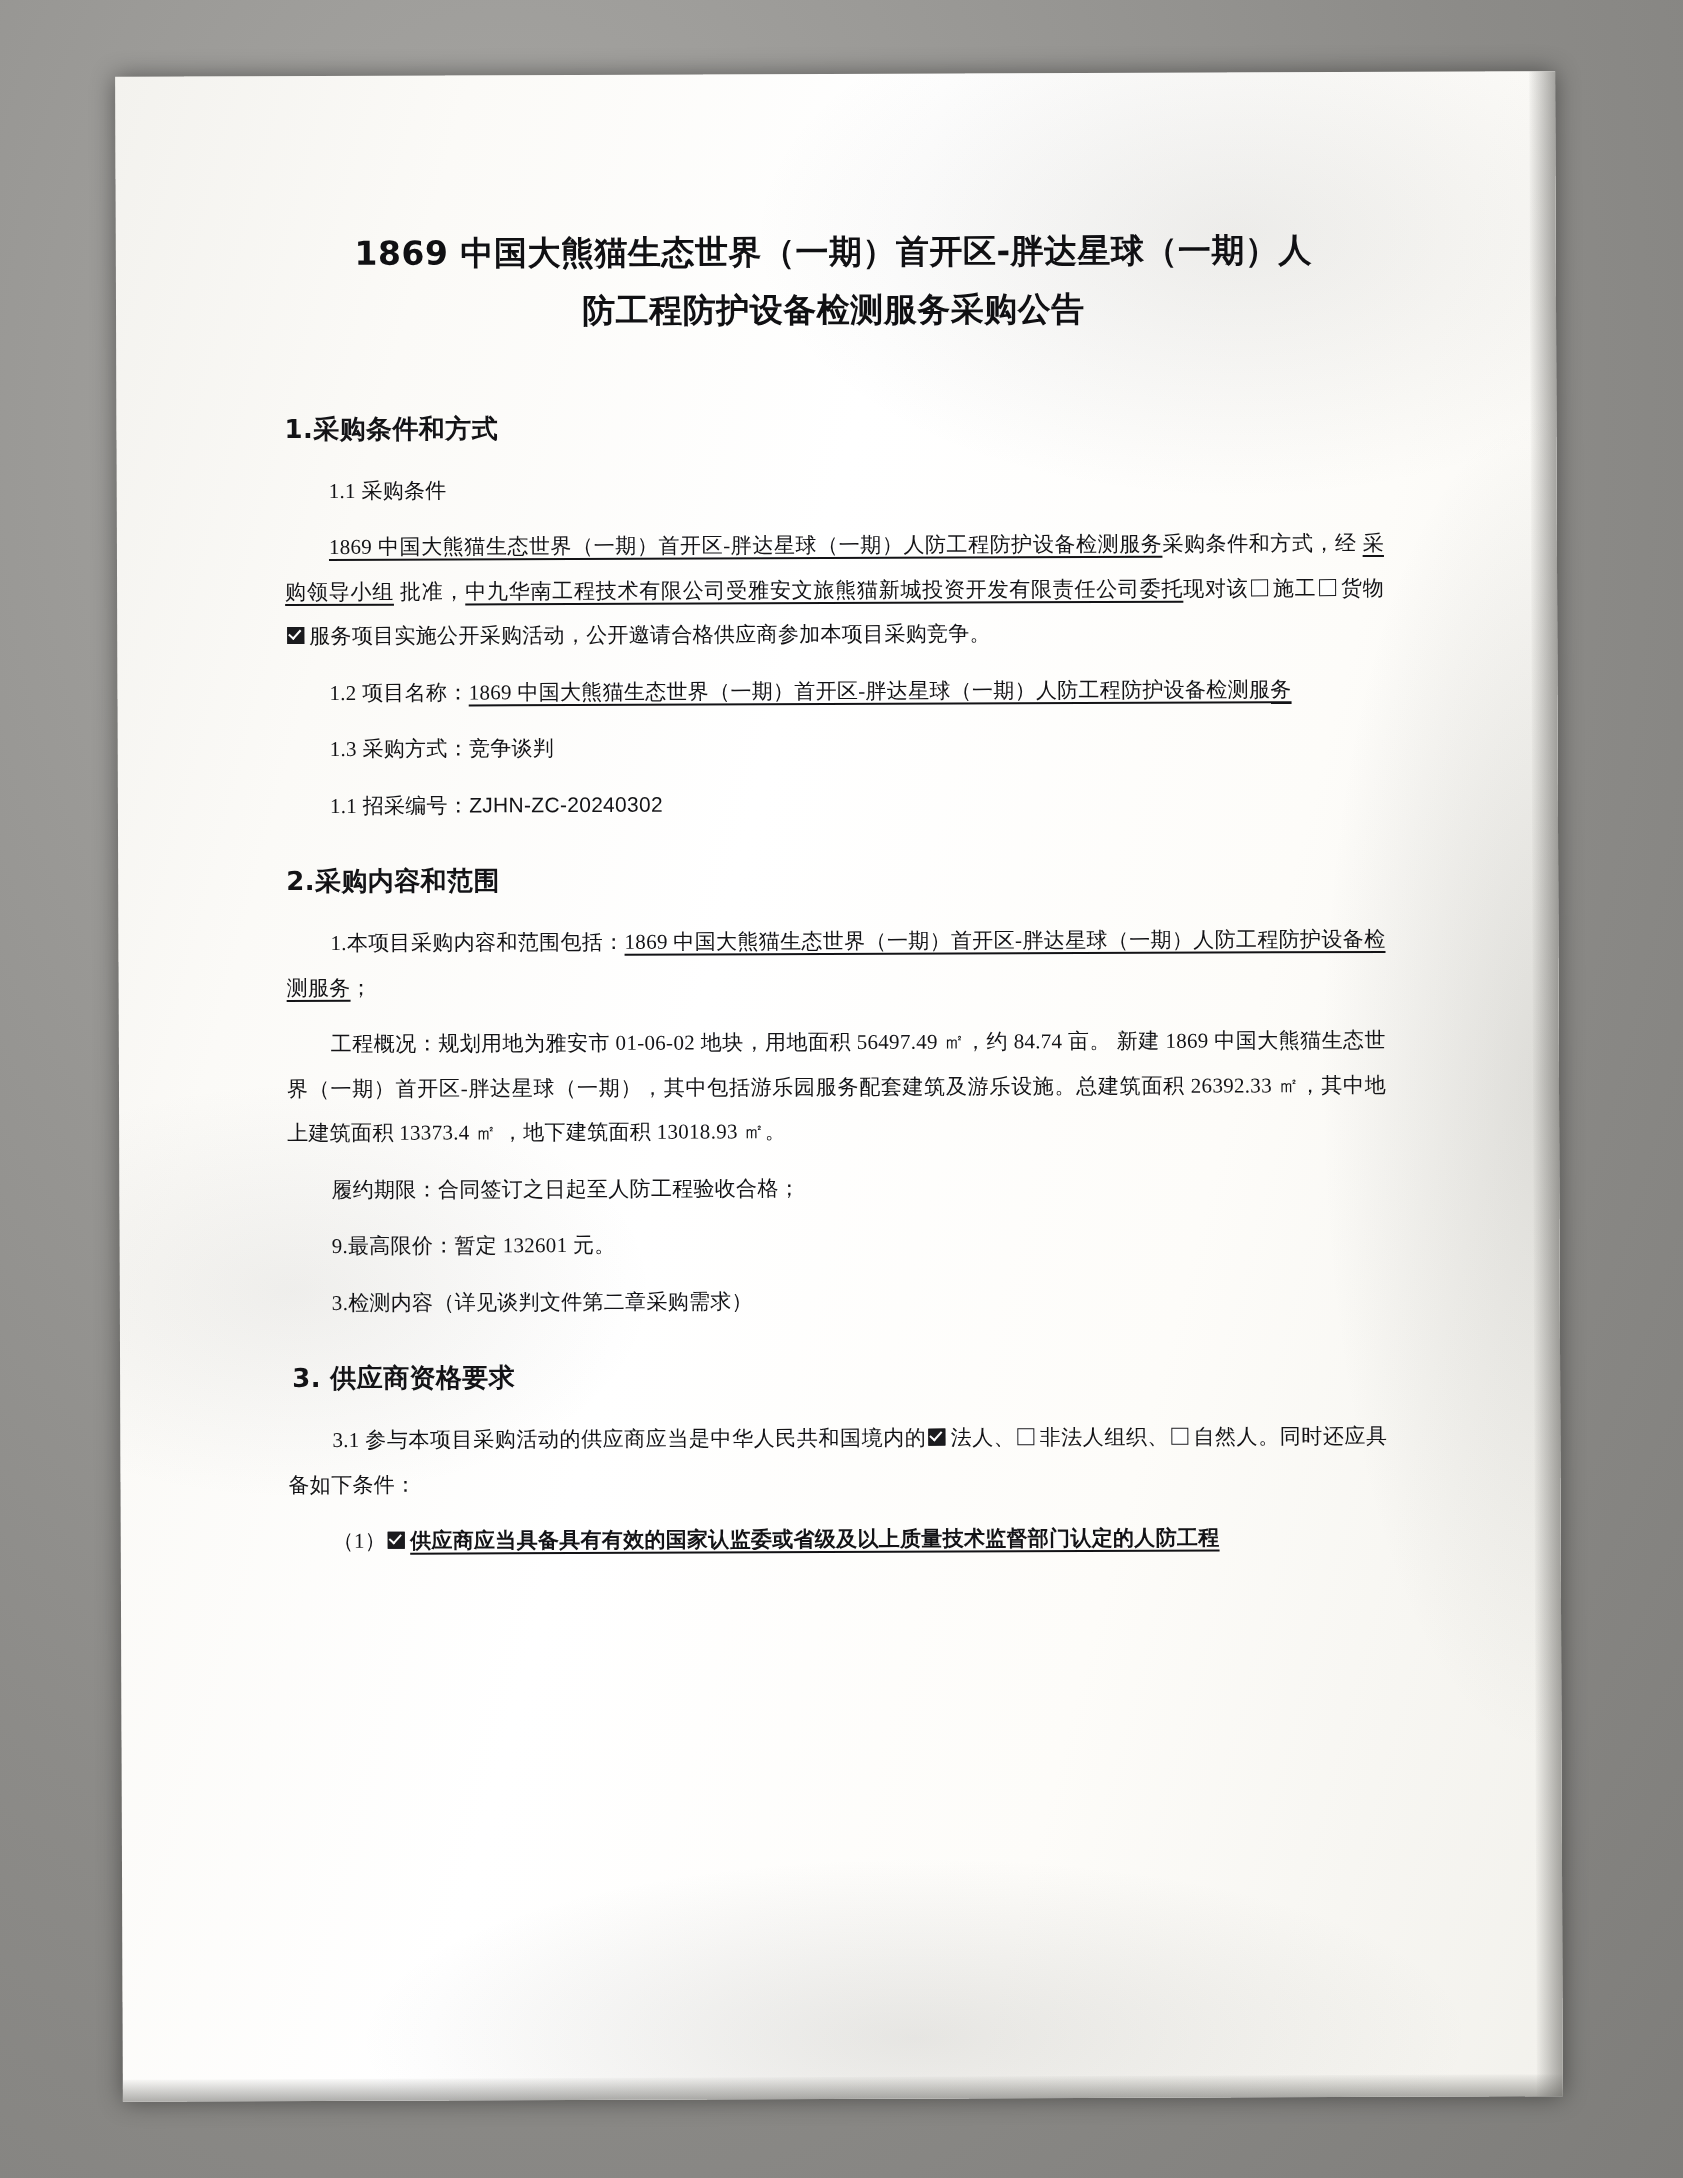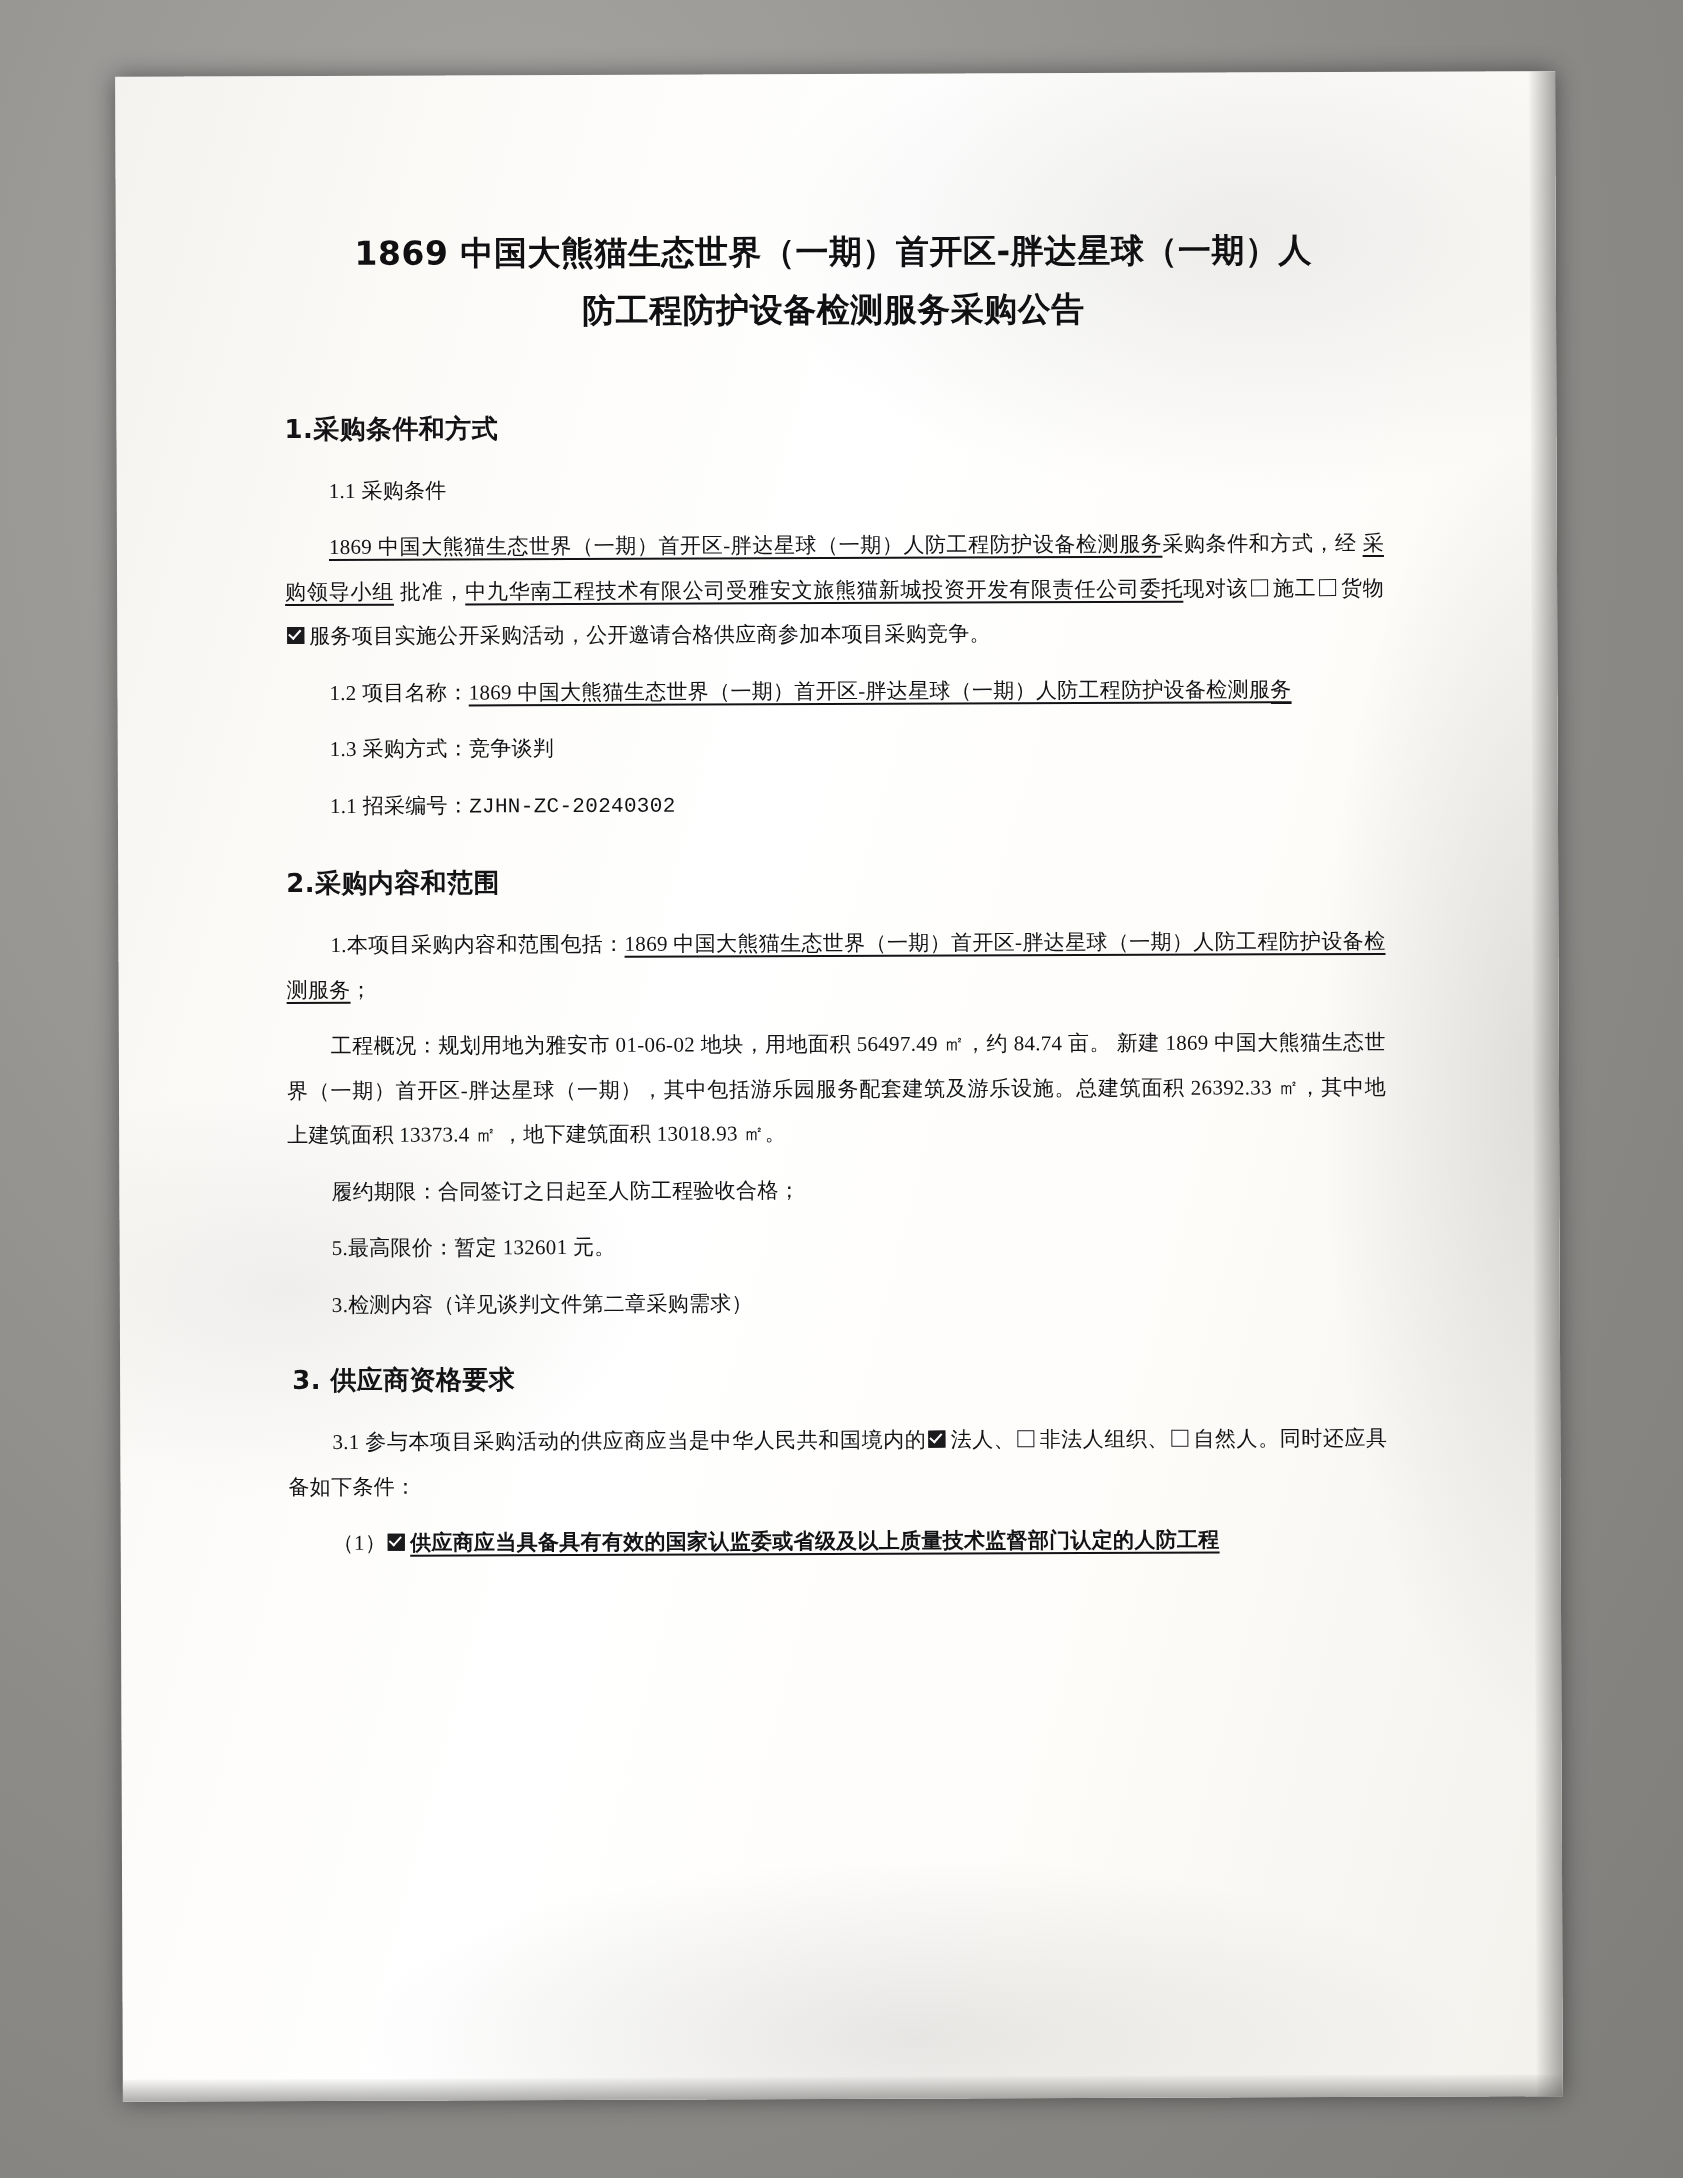--- a/index.html
+++ b/index.html
@@ -96,21 +96,21 @@
   }
   p.ind1 { text-indent: 44px; }
   p.ind2 { padding-left: 44px; text-indent: 0; }
 
   .u { text-decoration: underline; text-underline-offset: 5px; }
   .blank-u {
     text-decoration: underline;
     text-underline-offset: 5px;
     padding: 0 6px;
   }
-  .num { font-family: Liberation Mono, monospace; }
+  .num { font-family: Liberation Sans, sans-serif; }
 
   
   .cb {
     display: inline-block;
     width: 15px;
     height: 15px;
     border: 1.6px solid #1d1d20;
     vertical-align: -1px;
     margin: 0 5px 0 2px;
     position: relative;
@@ -178,21 +178,21 @@
 
     <p class="body ind1">
       <span>工程概况：</span><span>规划用地为雅安市 01-06-02 地块，用地面积 56497.49 ㎡，约 84.74 亩。 新建 1869 中国大熊猫生态世界（一期）首开区-胖达星球（一期），其中包括游乐园服务配套建筑及游乐设施。总建筑面积 26392.33 ㎡，其中地上建筑面积 13373.4 ㎡ ，地下建筑面积 13018.93 ㎡。</span>
     </p>
 
     <p class="body ind1">
       <span>履约期限：</span><span>合同签订之日起至人防工程验收合格；</span>
     </p>
 
     <p class="body ind1">
-      <span>5.最高限价：</span><span>暂定 132601 元。</span>
+      <span>9.最高限价：</span><span>暂定 132601 元。</span>
     </p>
 
     <p class="body ind1">3.检测内容（详见谈判文件第二章采购需求）</p>
 
     <h2 class="h2 indent">3. 供应商资格要求</h2>
 
     <p class="body ind1">
       <span>3.1 参与本项目采购活动的供应商应当是中华人民共和国境内的</span><span class="cb checked"></span><span>法人</span><span>、</span><span class="cb"></span><span>非法人组织</span><span>、</span><span class="cb"></span><span>自然人</span><span>。同时还应具备如下条件：</span>
     </p>
 

